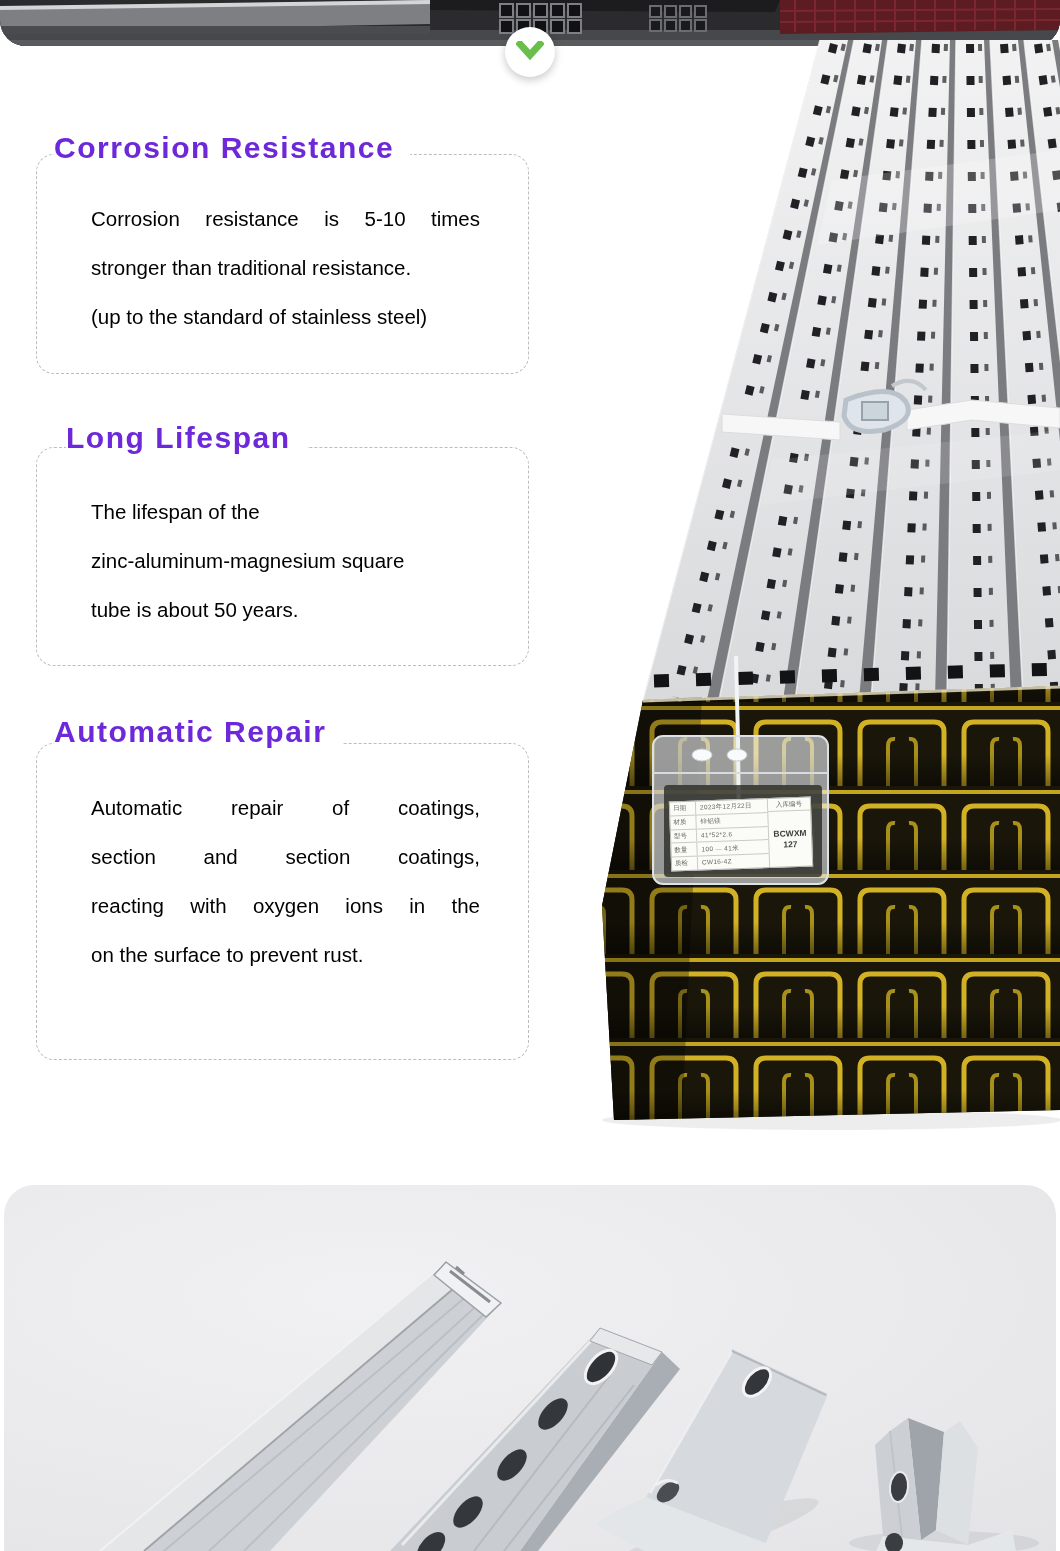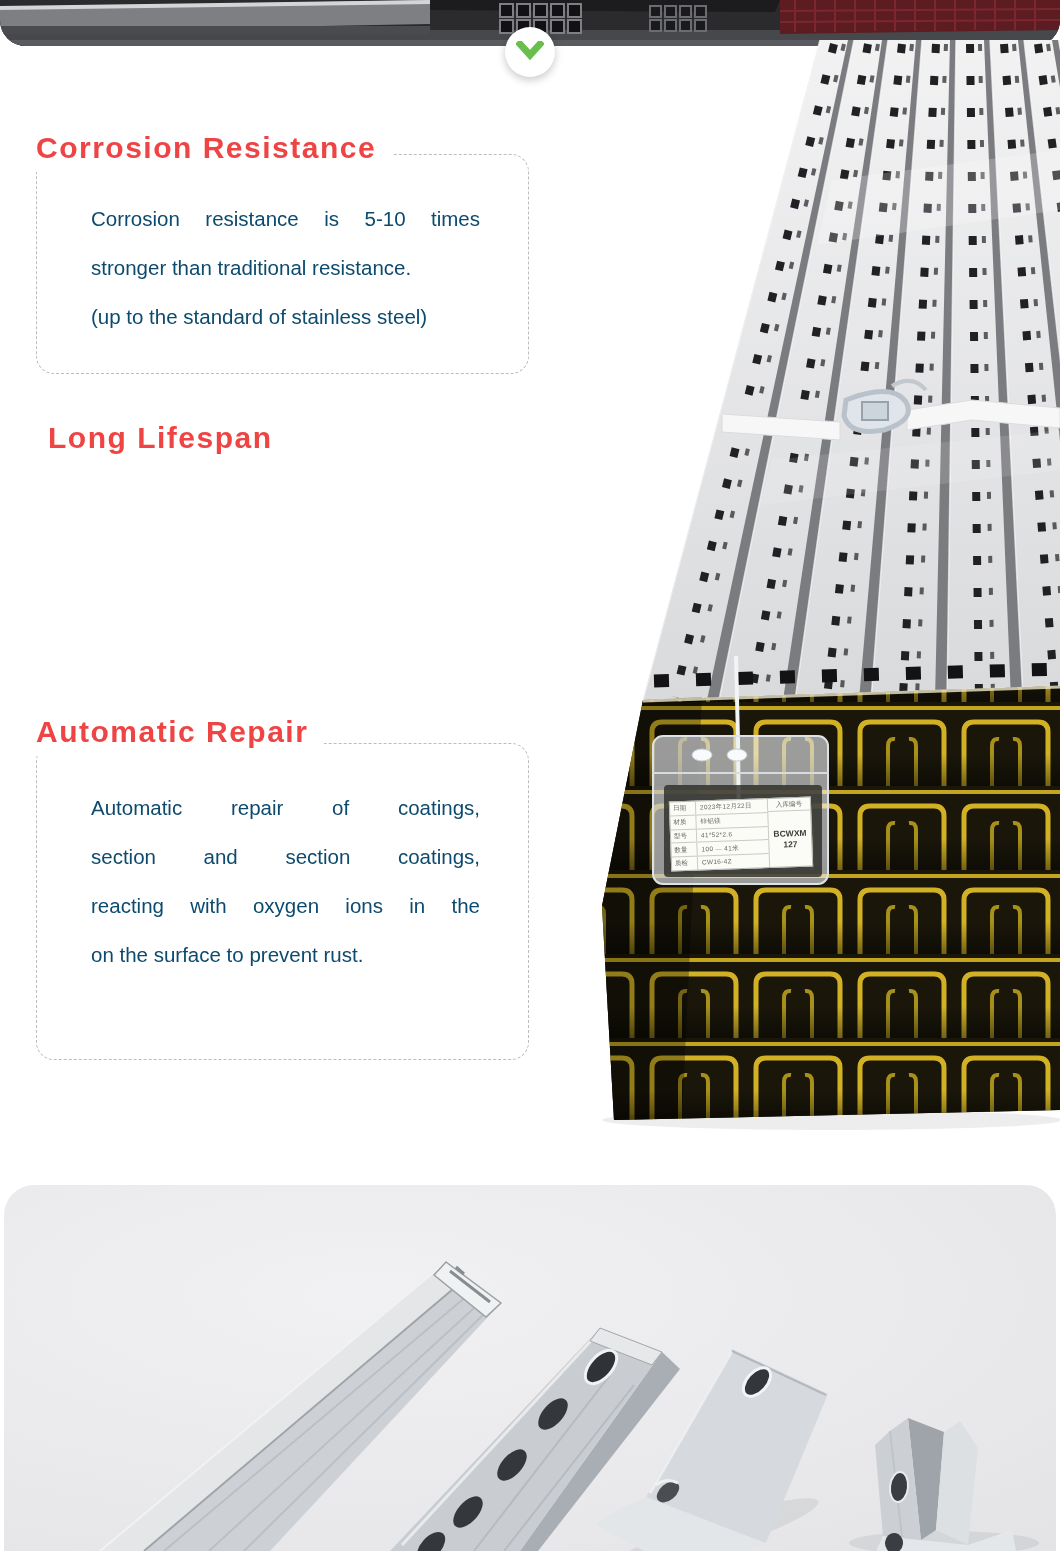--- a/index.html
+++ b/index.html
@@ -7,26 +7,26 @@
         font-family:"Liberation Sans",sans-serif;}
 
   
   .hero{position:absolute;left:0;top:0;width:1060px;height:46px;
         border-radius:0 0 26px 26px;overflow:hidden;background:#2b2b2e;}
   .scroll-btn{position:absolute;left:505px;top:27px;width:50px;height:50px;border-radius:50%;
         background:#ffffff;box-shadow:0 3px 8px rgba(0,0,0,.22);display:flex;
         align-items:center;justify-content:center;cursor:pointer;}
 
   
-  .feature-title{position:absolute;left:36px;margin:0;z-index:3;background:#ffffff;
+  .feature-title{position:absolute;left:54px;margin:0;z-index:3;background:#ffffff;
         padding:0 16px 6px 0;font-size:30px;font-weight:700;letter-spacing:1.5px;
-        color:#ef4444;line-height:36px;}
+        color:#6d28d9;line-height:36px;}
   .fbox{position:absolute;left:36px;width:493px;border:1px dashed #b9bcc0;border-radius:18px;
         box-sizing:border-box;padding:39px 48px 0 54px;z-index:2;background:transparent;}
-  .ln{font-size:20.5px;color:#0c4a6e;line-height:49px;white-space:nowrap;}
+  .ln{font-size:20.5px;color:#000000;line-height:49px;white-space:nowrap;}
   .ln.j{text-align:justify;text-align-last:justify;white-space:normal;}
 
   
   .rails-photo{position:absolute;left:532px;top:40px;width:528px;height:1092px;z-index:1;}
   .bottom-photo{position:absolute;left:4px;top:1185px;width:1052px;height:366px;
         border-radius:30px 30px 0 0;overflow:hidden;
         background:radial-gradient(120% 120% at 35% 30%,#f1f1f3 0%,#e8e8ea 55%,#dfdfe3 100%);}
 
   
   .tag-card{position:absolute;left:670px;top:799px;width:140px;height:68px;z-index:4;
@@ -230,20 +230,25 @@
   </div>
 
   <h2 class="feature-title" style="top:130px;">Corrosion Resistance</h2>
   <div class="fbox" style="top:154px;height:220px;">
     <div class="ln j">Corrosion resistance is 5-10 times</div>
     <div class="ln">stronger than traditional resistance.</div>
     <div class="ln">(up to the standard of stainless steel)</div>
   </div>
 
   <h2 class="feature-title" style="top:420px;margin-left:12px;">Long Lifespan</h2>
+  <div class="fbox" style="top:447px;height:219px;">
+    <div class="ln">The lifespan of the</div>
+    <div class="ln">zinc-aluminum-magnesium square</div>
+    <div class="ln">tube is about 50 years.</div>
+  </div>
 
   <h2 class="feature-title" style="top:714px;">Automatic Repair</h2>
   <div class="fbox" style="top:743px;height:317px;">
     <div class="ln j">Automatic repair of coatings,</div>
     <div class="ln j">section and section coatings,</div>
     <div class="ln j">reacting with oxygen ions in the</div>
     <div class="ln">on the surface to prevent rust.</div>
   </div>
 
   <div class="bottom-photo">

